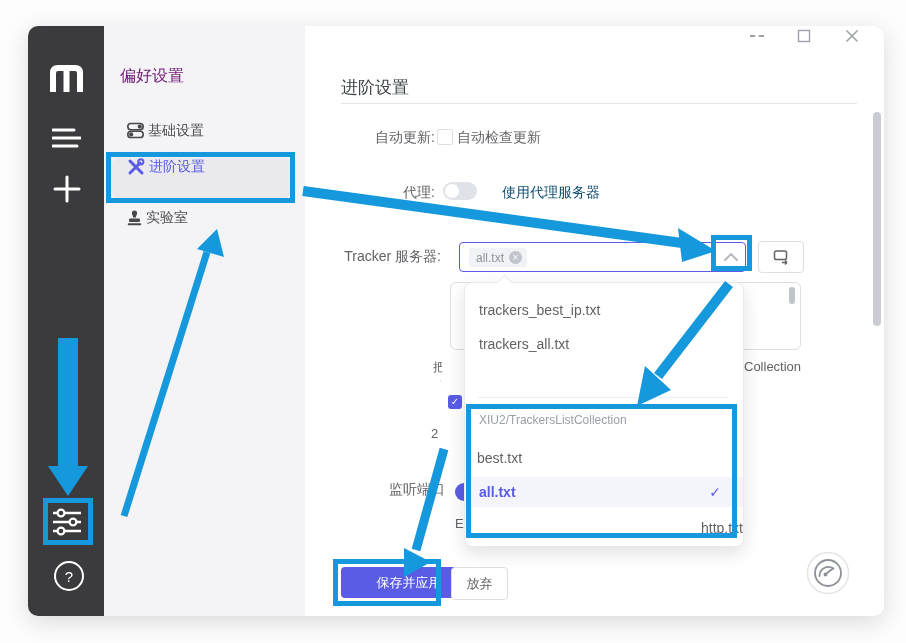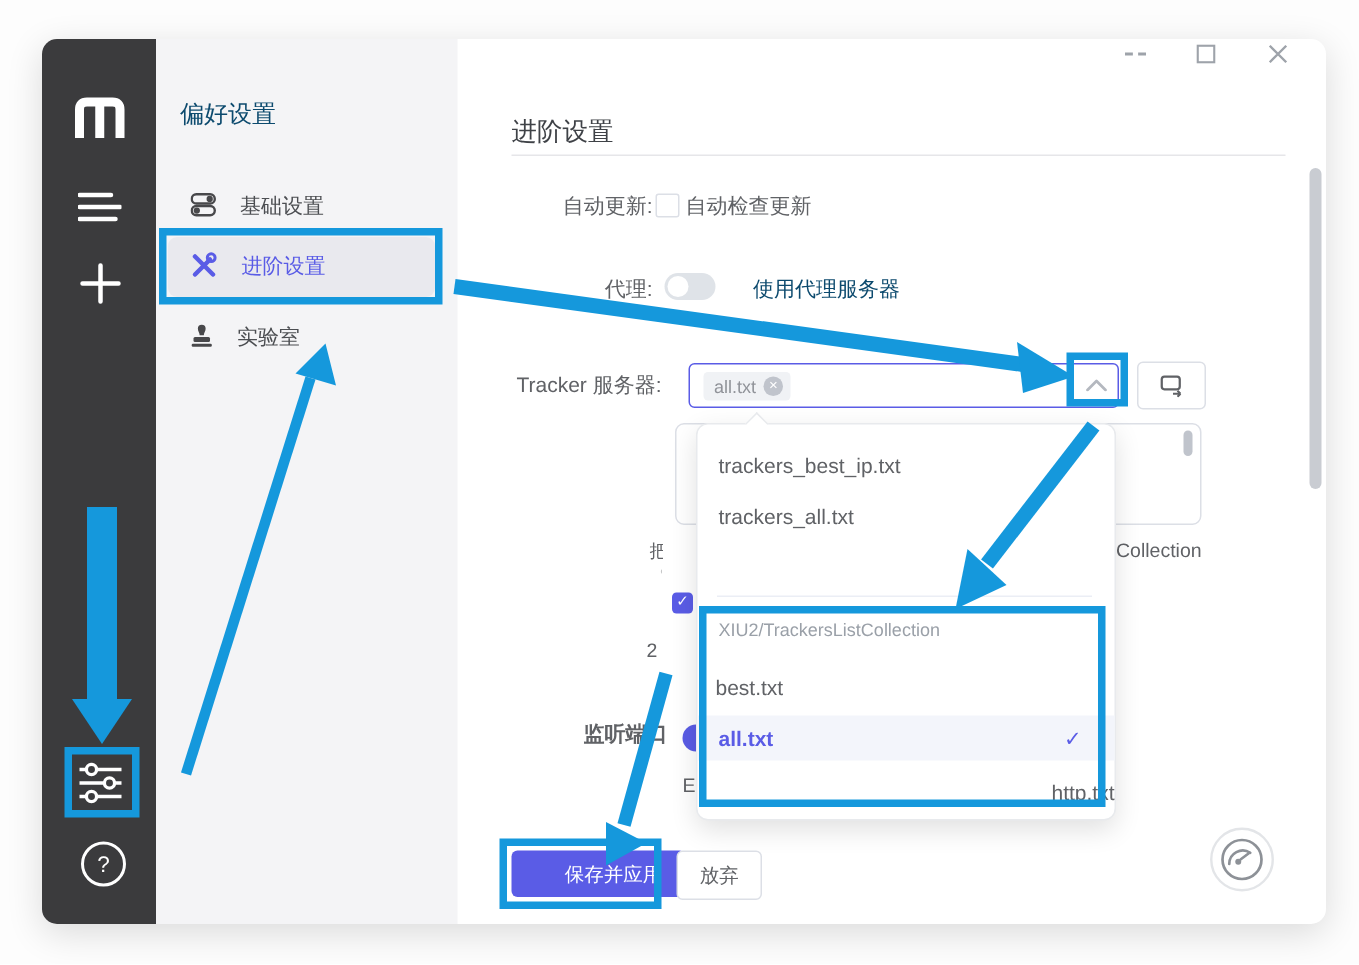--- a/index.html
+++ b/index.html
@@ -10,22 +10,22 @@
   .win{left:28px;top:26px;width:856px;height:590px;background:#fff;border-radius:10px;
        box-shadow:0 6px 24px rgba(0,0,0,.14);}
   
   .appbar{left:28px;top:26px;width:76px;height:590px;background:#3b3b3d;
           border-radius:10px 0 0 10px;}
   .iconbtn{display:flex;align-items:center;justify-content:center;cursor:pointer;}
   .help-circle{width:26px;height:26px;border:2px solid #fff;border-radius:50%;
                color:#fff;font-size:15px;display:flex;align-items:center;justify-content:center;}
   
   .prefs{left:104px;top:26px;width:201px;height:590px;background:#f4f4f6;}
-  .prefs-title{left:120px;top:66px;font-size:16px;color:#0c4a6e;}
-  .menu-item{display:flex;align-items:center;gap:16px;font-size:14px;color:#4c4e52;cursor:pointer;}
+  .prefs-title{left:120px;top:66px;font-size:16px;color:#701a75;}
+  .menu-item{display:flex;gap:4px;font-size:14px;color:#4c4e52;cursor:pointer;}
   .menu-item.active{background:#e9e9ee;border-radius:6px;color:#5a5ce6;}
   
   .main-title{left:341px;top:76px;font-size:17px;color:#3f4247;}
   .divider{left:341px;top:103px;width:516px;height:1px;background:#e6e6e9;}
   .flabel{font-size:14px;color:#606266;text-align:right;}
   .checkbox{width:14px;height:14px;border:1px solid #dcdfe6;border-radius:2px;background:#fff;}
   .toggle{width:34px;height:18px;border-radius:9px;background:#dfe3e8;position:relative;}
   .toggle .knob{position:absolute;left:2px;top:2px;width:14px;height:14px;border-radius:50%;background:#fff;}
   .tracker-input{left:459px;top:242px;width:287px;height:30px;border:1px solid #5a5ce6;border-radius:4px;background:#fff;box-sizing:border-box;}
   .tag{position:absolute;left:9px;top:5px;height:19px;padding:0 5px 0 7px;background:#f0f2f5;
@@ -187,21 +187,21 @@
     </svg>
   </div>
 
   <div class="abs textarea-ghost"></div>
   <div class="abs ta-scroll"></div>
   <div class="abs frag frag-clip" style="left:433px;top:359px;width:9px;font-size:12px;">把</div>
   <div class="abs frag frag-clip" style="left:433px;top:373px;width:8px;font-size:12px;">〈</div>
   <div class="abs frag" style="left:744px;top:359px;">Collection</div>
   <div class="abs mini-check">✓</div>
   <div class="abs frag" style="left:431px;top:426px;">2</div>
-  <div class="abs" style="left:389px;top:481px;font-size:14px;color:#606266;font-weight:bold;">监听端口</div>
+  <div class="abs" style="left:389px;top:481px;font-size:14px;color:#606266;">监听端口</div>
   <div class="abs mini-toggle"></div>
   <div class="abs frag" style="left:455px;top:516px;">E</div>
 
   <div class="abs dropdown">
     <div class="dd-item" style="top:12px;">trackers_best_ip.txt</div>
     <div class="dd-item" style="top:46px;">trackers_all.txt</div>
     <div class="dd-group" style="top:130px;">XIU2/TrackersListCollection</div>
     <div class="dd-item" style="top:160px;padding-left:12px;">best.txt</div>
     <div class="dd-item dd-selected" style="top:194px;">
       <span>all.txt</span>

